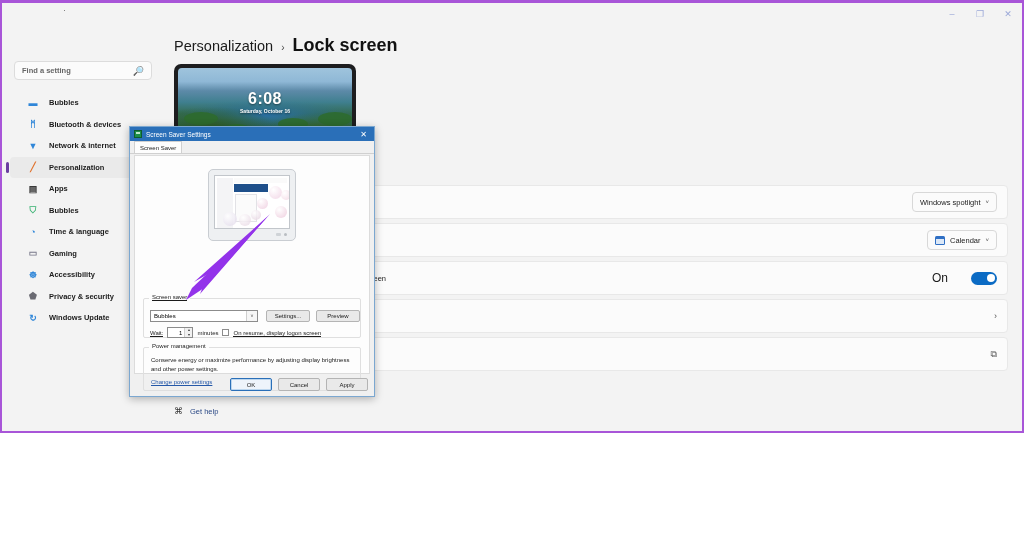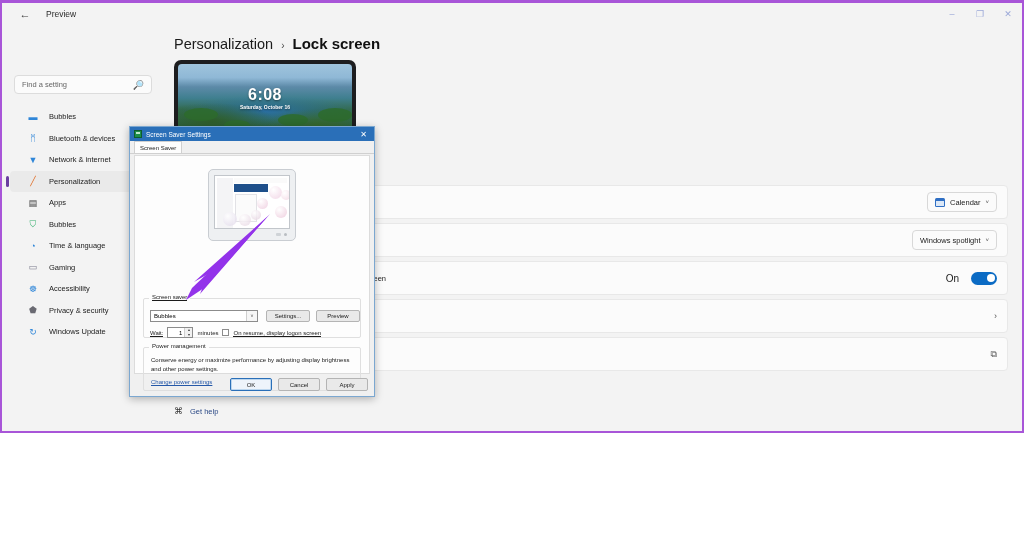--- a/index.html
+++ b/index.html
@@ -30,21 +30,21 @@
     color:#3a3a3a; font-size:11px;
   }
   .win-title { font-size:8.5px; color:#2b2b2b; margin-left:6px; }
   .win-controls { position:absolute; right:0; top:0; display:flex; height:22px; }
   .win-ctl {
     width:28px; height:22px; display:flex; align-items:center; justify-content:center;
     font-size:9px; color:#9ba8d8;
   }
 
   
-  .sidebar { position:absolute; left:2px; top:22px; width:158px; bottom:0; background:#f3f3f3; }
+  .sidebar { position:absolute; left:2px; top:8px; width:158px; bottom:0; background:#f3f3f3;font-weight:bold; }
   .searchbox {
     margin:50px 10px 0 10px; height:19px; background:#fbfbfb;
     border:1px solid #dcdcdc; border-radius:4px;
     display:flex; align-items:center; padding:0 7px;
   }
   .searchbox .ph { font-size:7.5px; color:#666; flex:1; }
   .searchbox .mag { font-size:9px; color:#555; transform:scaleX(-1); }
   .navlist { margin-top:12px; }
   .navitem {
     position:relative; height:21.5px; display:flex; align-items:center;
@@ -56,21 +56,21 @@
     background:#6b3fa0; border-radius:2px;
   }
   .nav-ico { width:14px; font-size:9px; display:flex; align-items:center; justify-content:center; }
   .nav-lbl { font-size:7.5px; color:#1b1b1b; margin-left:9px; }
 
   
   .main { position:absolute; left:160px; top:22px; right:2px; bottom:0; background:#f3f3f3; overflow:hidden; }
   .breadcrumb { margin:10px 0 0 12px; display:flex; align-items:baseline; gap:8px; }
   .bc-part { font-size:14.5px; color:#1b1b1b; }
   .bc-sep { font-size:10px; color:#4a4a4a; }
-  .bc-cur { font-size:15px; color:#111; font-weight:bold; }
+  .bc-cur { font-size:18px; color:#111; font-weight:bold; }
 
   .preview-wrap { margin:8px 0 0 12px; width:174px; }
   .laptop {
     width:182px; height:80px; border-radius:7px 7px 3px 3px;
     background:#1d1d1f; padding:4px 4px 0 4px;
   }
   .lcd {
     width:100%; height:100%; border-radius:4px 4px 0 0; overflow:hidden;
     position:relative;
     background:
@@ -106,21 +106,21 @@
   .dropdown .dl { font-size:7.5px; color:#1b1b1b; }
   .dropdown .chev { font-size:6px; color:#444; }
   .cal-ico {
     width:10px; height:9px; border-radius:1.5px; background:#2f6fc4;
     position:relative;
   }
   .cal-ico::after {
     content:""; position:absolute; left:1px; right:1px; top:3px; bottom:1px;
     background:#dce8f7;
   }
-  .toggle-txt { font-size:10px; color:#1b1b1b; margin-right:12px; }
+  .toggle-txt { font-size:12px; color:#1b1b1b; margin-right:23px; }
   .toggle {
     width:26px; height:13px; border-radius:7px; background:#0b6bc4;
     position:relative;
   }
   .toggle::after {
     content:""; position:absolute; right:2.5px; top:2.5px;
     width:8px; height:8px; border-radius:50%; background:#fff;
   }
   .chev-r { font-size:9px; color:#555; }
   .ext-ico { font-size:9px; color:#555; }
@@ -344,28 +344,28 @@
             <div class="isle" style="left:78px; top:62px; width:40px; height:12px; background:#7a4a2a;"></div>
             <div class="lcd-clock">6:08</div>
             <div class="lcd-date">Saturday, October 16</div>
           </div>
         </div>
       </div>
 
       <div class="rows" id="rows">
           <div class="row">
             <div class="dropdown">
+              <span class="dl">Windows spotlight</span>
+              <span class="chev">˅</span>
+            </div>
+          </div>
+          <div class="row">
+            <div class="dropdown">
               <span class="cal-ico"></span>
               <span class="dl">Calendar</span>
-              <span class="chev">˅</span>
-            </div>
-          </div>
-          <div class="row">
-            <div class="dropdown">
-              <span class="dl">Windows spotlight</span>
               <span class="chev">˅</span>
             </div>
           </div>
           <div class="row" style="position: relative;">
             <span style="position: absolute; left: 196px; font-size: 7.5px; color: rgb(27, 27, 27);">reen</span>
             <span class="toggle-txt">On</span>
             <span class="toggle"></span>
           </div>
           <div class="row">
             <span class="chev-r">›</span>

